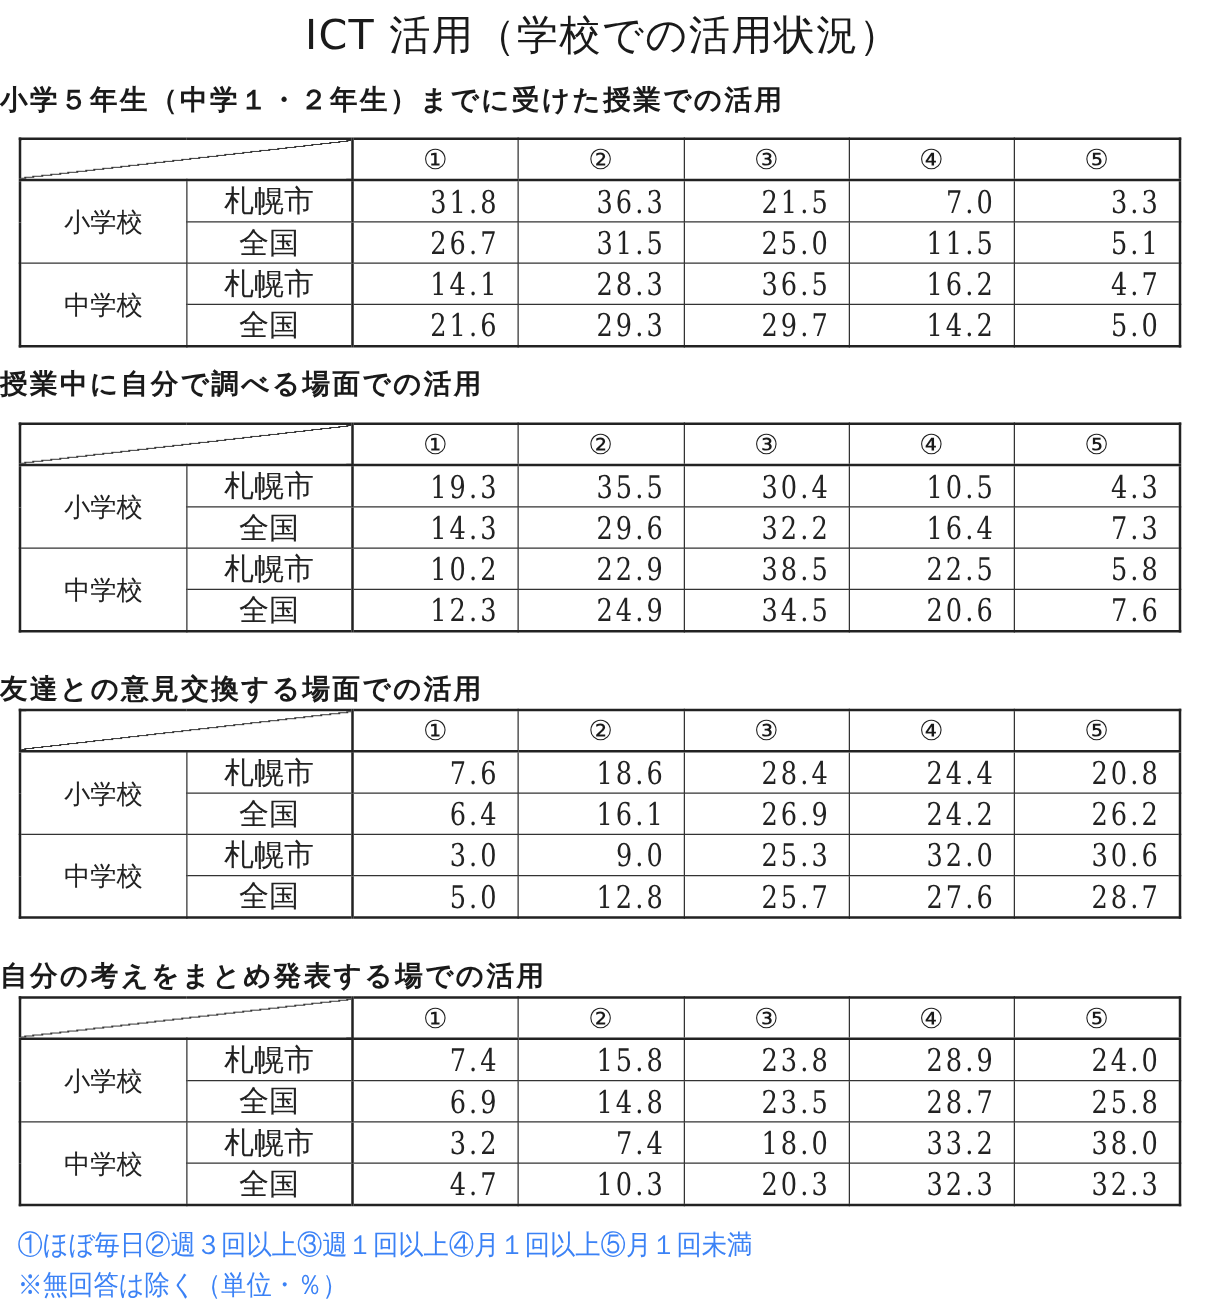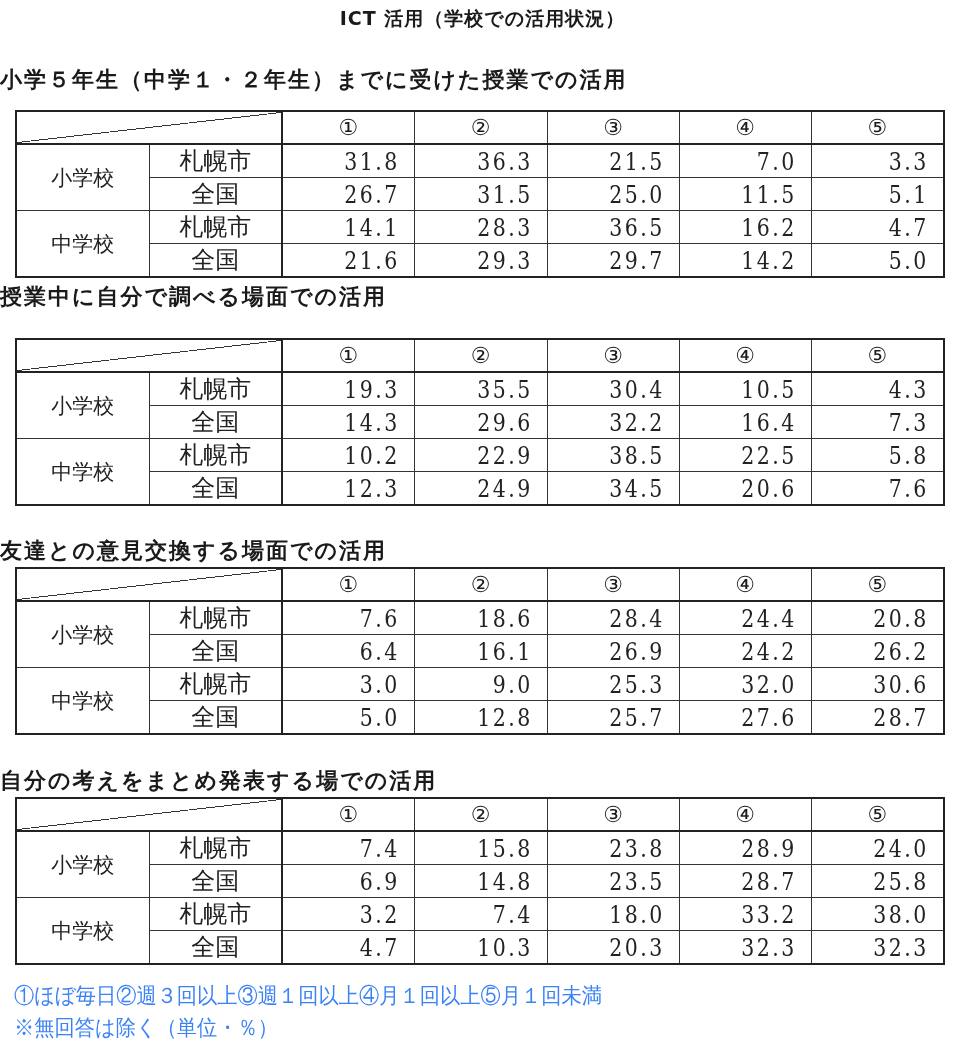--- a/index.html
+++ b/index.html
@@ -3,21 +3,21 @@
 <meta charset="utf-8">
 <style>
   html, body { margin: 0; padding: 0; background: #ffffff; }
   body {
     width: 965px; height: 1051px; position: relative; overflow: hidden;
     color: #1a1a1a;
     font-family: "DejaVu Sans", "Liberation Sans", sans-serif;
   }
   .main-title {
     position: absolute; left: 0; width: 965px; top: 6px;
-    text-align: center; font-size: 19px; font-weight: bold; letter-spacing: 1px;
+    text-align: center; font-size: 33px; font-weight: normal; letter-spacing: 1px;
   }
   .section-title {
     position: absolute; left: 0; width: 965px;
     font-size: 22px; font-weight: bold; letter-spacing: 2px;
   }
   table.data {
     position: absolute; left: 15px; width: 928px;
     border-collapse: collapse; table-layout: fixed;
     border: 2.5px solid #222;
     font-family: "DejaVu Serif", "Liberation Serif", serif;
@@ -55,21 +55,21 @@
     font-size: 22px; line-height: 32px; color: #3b82f6;
   }
   .legend div { transform: scaleX(0.92); transform-origin: left center; white-space: nowrap; }
 </style>
 </head>
 <body>
 
 <div class="main-title">ICT 活用（学校での活用状況）</div>
 
 <div class="section-title" style="top:65px;">小学５年生（中学１・２年生）までに受けた授業での活用</div>
-<div class="section-title" style="top:282px;">授業中に自分で調べる場面での活用</div>
+<div class="section-title" style="top:292px;">授業中に自分で調べる場面での活用</div>
 <div class="section-title" style="top:536px;">友達との意見交換する場面での活用</div>
 <div class="section-title" style="top:754px;margin-top:12px;">自分の考えをまとめ発表する場での活用</div>
 
 <div id="tables-root">
     <table class="data" style="top: 110px;">
       <colgroup>
         <col style="width: 133px;">
         <col style="width: 133px;">
         <col style="width: 132px;">
         <col style="width: 133px;">

